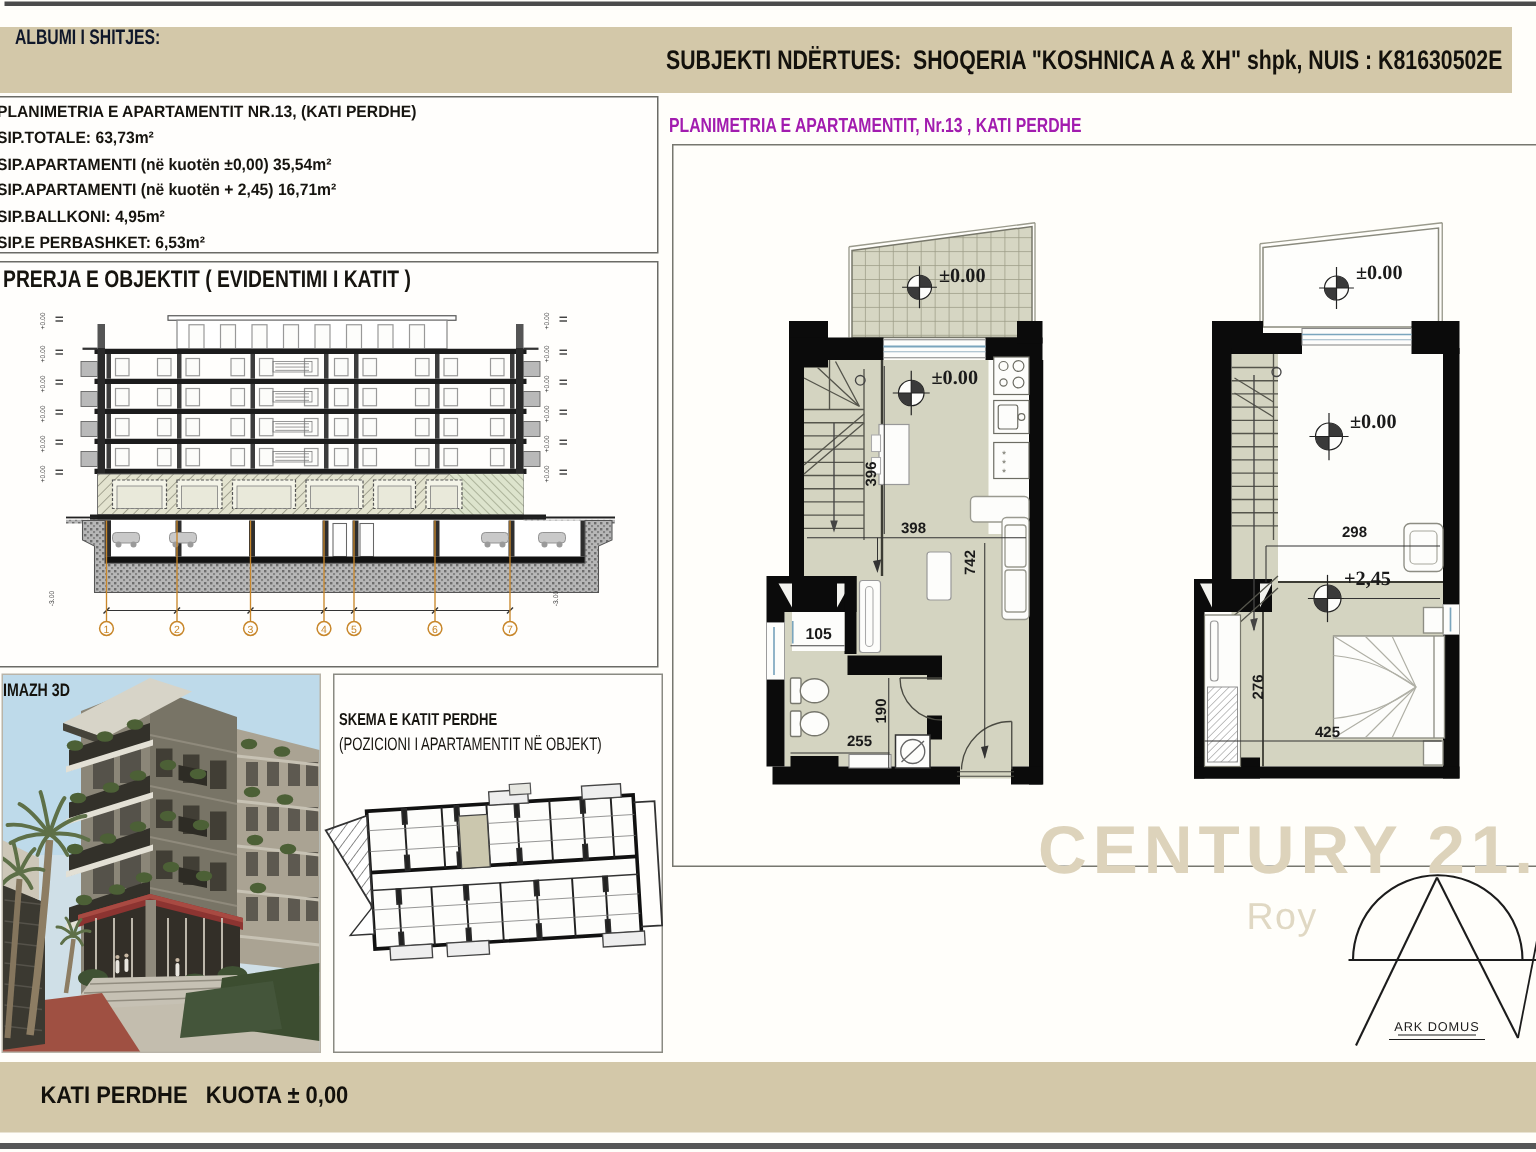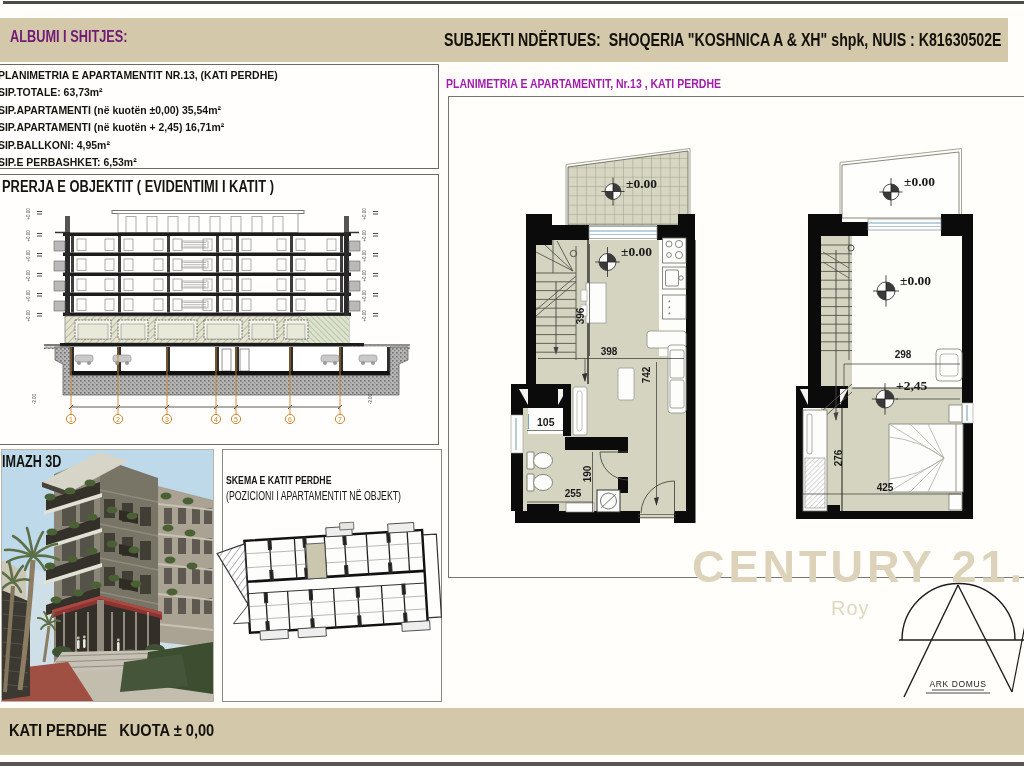--- a/index.html
+++ b/index.html
@@ -7,21 +7,21 @@
 .abs{position:absolute}
 .cond{display:inline-block;transform-origin:0 50%;white-space:nowrap}
 </style>
 </head>
 <body>
 
 <div class="abs" style="left:3px;top:1px;width:1021px;height:3px;background:#4b4b4b"></div>
 
 <div class="abs" style="left:0;top:18px;width:1008px;height:44px;background:#d3c8a9"></div>
 
-<div class="abs" style="left:10px;top:27px;font-weight:bold;font-size:17px;color:#701a75"><span class="cond" style="transform:scaleX(0.75)">ALBUMI I SHITJES:</span></div>
+<div class="abs" style="left:10px;top:16px;font-weight:bold;font-size:14px;color:#0f172a"><span class="cond" style="transform:scaleX(0.75)">ALBUMI I SHITJES:</span></div>
 
 <div class="abs" style="left:444px;top:30px;font-weight:bold;font-size:18px;color:#13110c"><span class="cond" style="transform:scaleX(0.788)">SUBJEKTI NDËRTUES:&nbsp; SHOQERIA "KOSHNICA A &amp; XH" shpk, NUIS : K81630502E</span></div>
 
 <div class="abs" style="left:-6px;top:64px;width:443px;height:103px;background:#fffefc;border:1px solid #6b6b66"></div>
 
 <div class="abs" style="left:-2px;top:67px;font-weight:bold;font-size:11px;line-height:17.4px;color:#16140f">
 <div><span class="cond" style="transform:scaleX(0.95)">PLANIMETRIA E APARTAMENTIT NR.13, (KATI PERDHE)</span></div>
 <div><span class="cond" style="transform:scaleX(0.95)">SIP.TOTALE: 63,73m²</span></div>
 <div><span class="cond" style="transform:scaleX(0.95)">SIP.APARTAMENTI (në kuotën ±0,00) 35,54m²</span></div>
 <div><span class="cond" style="transform:scaleX(0.95)">SIP.APARTAMENTI (në kuotën + 2,45) 16,71m²</span></div>
@@ -40,21 +40,21 @@
 <div class="abs" style="left:448px;top:96px;width:576px;height:1px;background:#77776f"></div>
 
 <div class="abs" style="left:448px;top:96px;width:1px;height:482px;background:#77776f"></div>
 
 <div class="abs" style="left:448px;top:577px;width:576px;height:1px;background:#77776f"></div>
 
 <div class="abs" style="left:446px;top:76px;font-weight:bold;font-size:13.5px;color:#a21caf"><span class="cond" style="transform:scaleX(0.779)">PLANIMETRIA E APARTAMENTIT, Nr.13 , KATI PERDHE</span></div>
 
 <div class="abs" style="left:692px;top:541px;font-weight:bold;font-size:45px;letter-spacing:4px;color:#ddd3bb"><span class="cond" style="transform:scaleX(1)">CENTURY 21.</span></div>
 
-<div class="abs" style="left:831px;top:597px;font-size:20px;letter-spacing:1px;color:#e0d8c3;font-weight:normal">Roy</div>
+<div class="abs" style="left:831px;top:597px;font-size:25px;letter-spacing:1px;color:#e0d8c3;font-weight:normal">Roy</div>
 
 <svg class="abs" style="left:0;top:0" width="1024" height="768" viewBox="0 0 1024 768" fill="none">
 
 <g stroke-linecap="butt">
 <defs>
 <pattern id="shophatch" width="5" height="5" patternUnits="userSpaceOnUse" patternTransform="rotate(45)">
  <rect width="5" height="5" fill="#e3e3cf"></rect>
           <line x1="0" y1="0" x2="0" y2="5" stroke="#8f8f7d" stroke-width="1"></line>
 </pattern>
 <pattern id="shophatch2" width="4" height="4" patternUnits="userSpaceOnUse" patternTransform="rotate(-45)">
@@ -891,19 +891,19 @@
 <line x1="1012" y1="692" x2="1026" y2="620" stroke-width="1.2"></line>
 </g>
 
 <g font-family="Liberation Sans" fill="#1c1c1c">
 <text x="958" y="687" font-size="8.5" letter-spacing="0.6" text-anchor="middle">ARK DOMUS</text>
 <line x1="932" y1="690" x2="984" y2="690" stroke="#1c1c1c" stroke-width="0.8"></line>
 <line x1="926" y1="693" x2="990" y2="693" stroke="#1c1c1c" stroke-width="0.8"></line>
 </g>
 </svg>
 
-<div class="abs" style="left:2px;top:453px;font-weight:bold;font-size:16px;color:#14120d"><span class="cond" style="transform:scaleX(0.787)">IMAZH 3D</span></div>
+<div class="abs" style="left:2px;top:453px;font-weight:bold;font-size:12px;color:#14120d"><span class="cond" style="transform:scaleX(0.787)">IMAZH 3D</span></div>
 
 <div class="abs" style="left:0;top:708px;width:1024px;height:47px;background:#d3c8a9"></div>
 
-<div class="abs" style="left:9px;top:722px;font-weight:bold;font-size:16px;color:#13110c"><span class="cond" style="transform:scaleX(0.914)">KATI PERDHE&nbsp;&nbsp; KUOTA ± 0,00</span></div>
+<div class="abs" style="left:27px;top:722px;font-weight:bold;font-size:16px;color:#13110c"><span class="cond" style="transform:scaleX(0.914)">KATI PERDHE&nbsp;&nbsp; KUOTA ± 0,00</span></div>
 
 <div class="abs" style="left:0;top:762px;width:1024px;height:4px;background:#565656"></div>
 
 </body></html>

